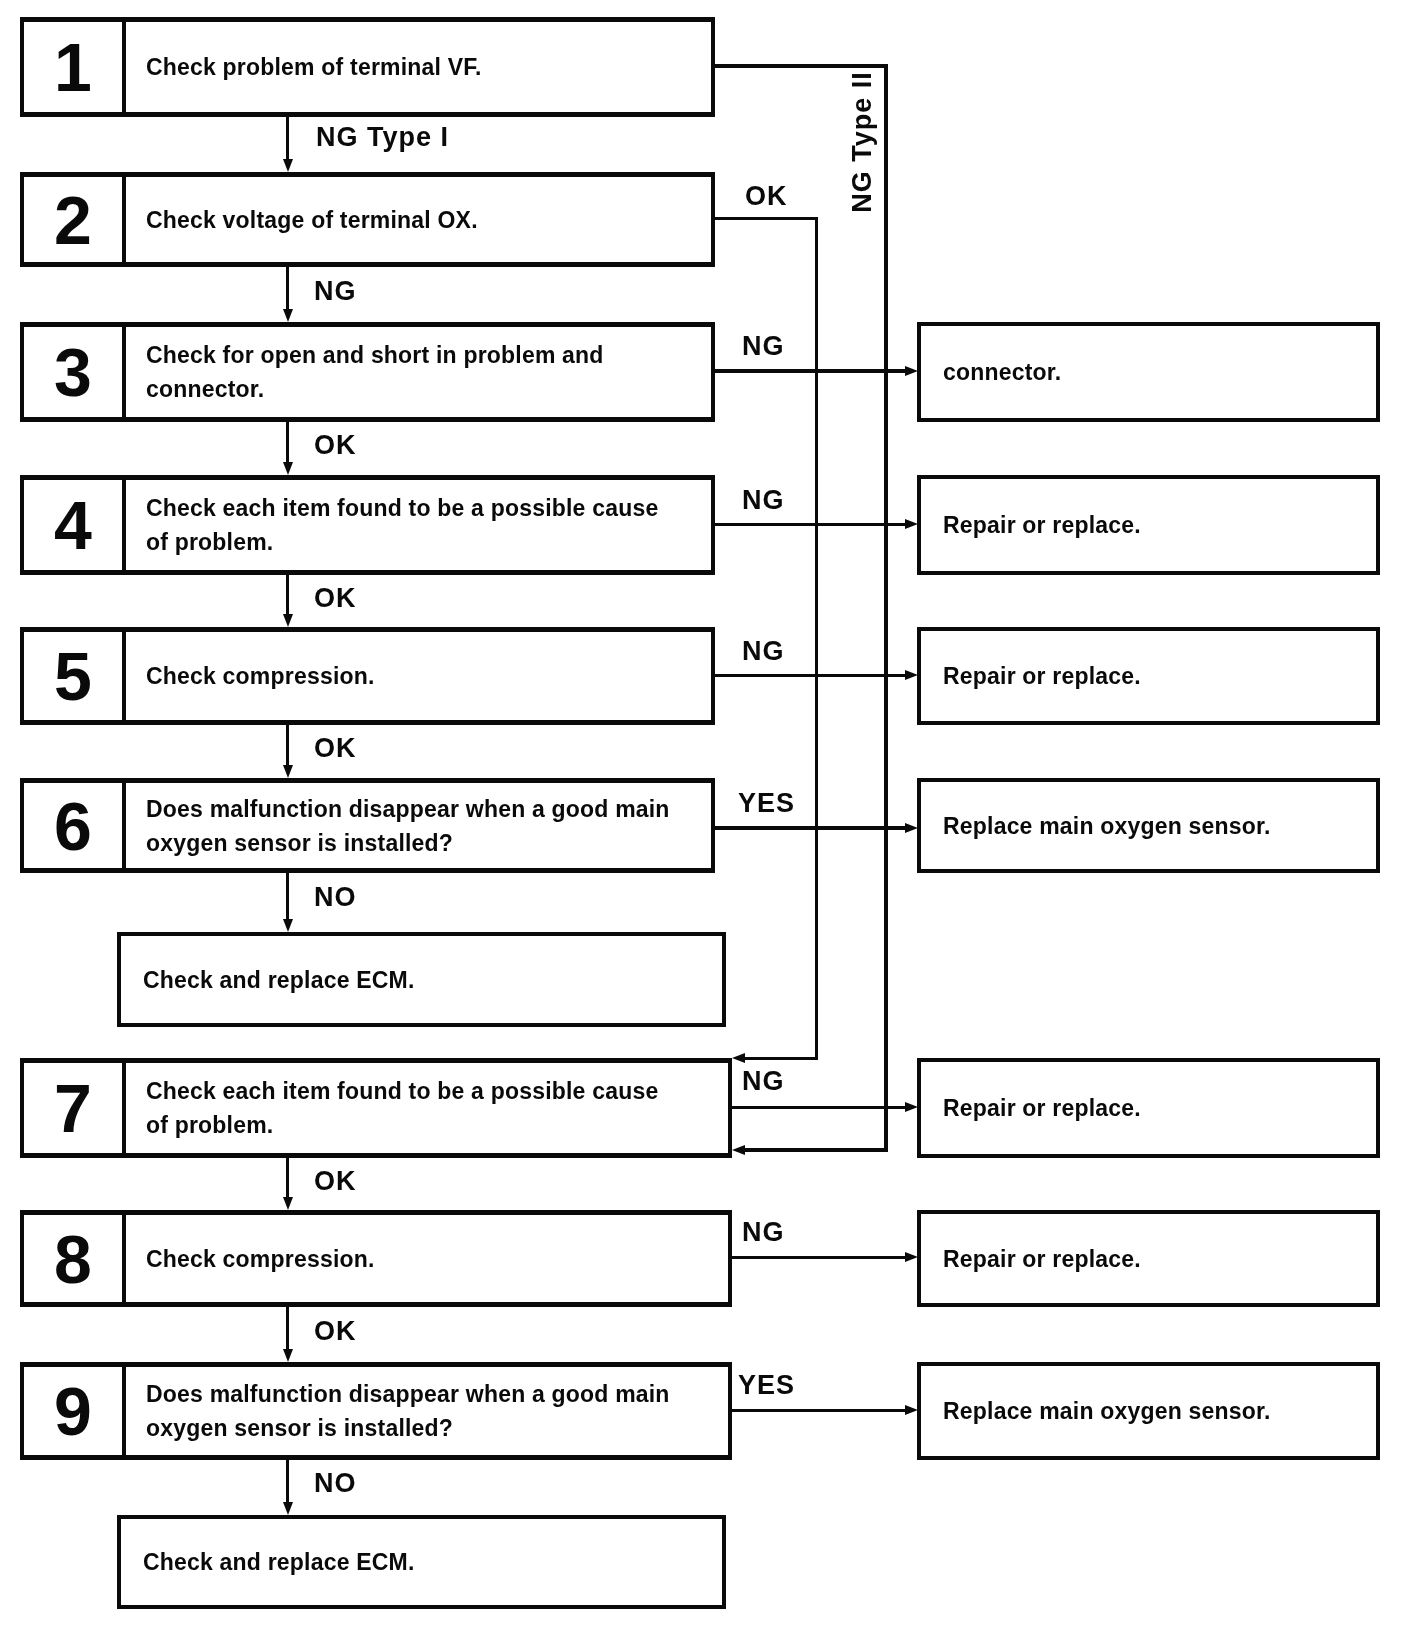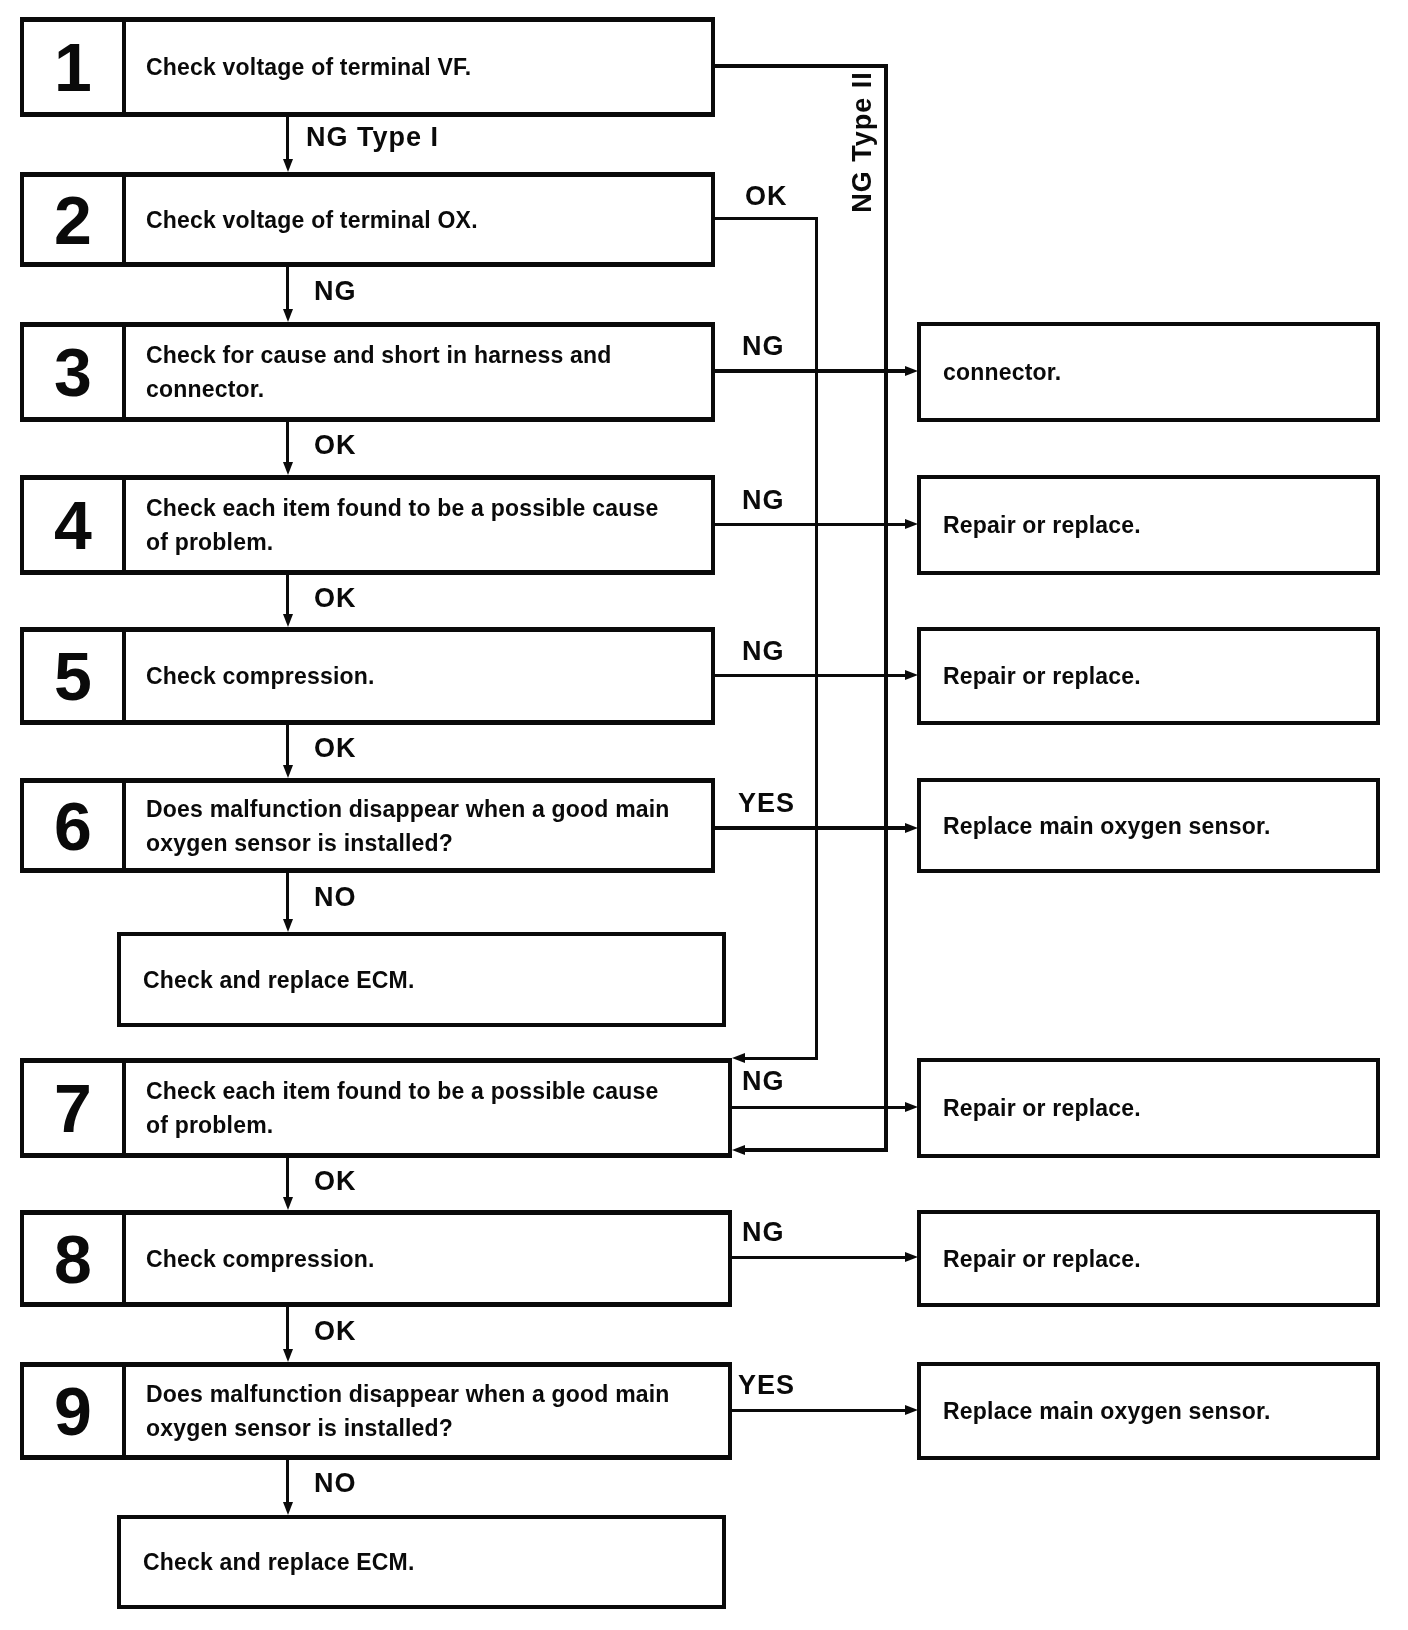--- a/index.html
+++ b/index.html
@@ -52,35 +52,35 @@
   .arr-left{border-top:5px solid transparent;border-bottom:5px solid transparent;border-right:13px solid #0a0a0a;}
 </style>
 </head>
 <body>
 
 <div id="canvas">
 
   <div class="box step-box" style="left:20px;top:17px;width:695px;height:100px">
     <div class="num-cell">1</div>
     <div class="txt-cell">
-        <div>Check voltage of terminal VF.</div>
+        <div>Check problem of terminal VF.</div>
       </div>
   </div>
 
   <div class="box step-box" style="left:20px;top:172px;width:695px;height:95px">
     <div class="num-cell">2</div>
     <div class="txt-cell">
         <div>Check voltage of terminal OX.</div>
       </div>
   </div>
 
   <div class="box step-box" style="left:20px;top:322px;width:695px;height:100px">
     <div class="num-cell">3</div>
     <div class="txt-cell">
-      <div>Check for cause and short in harness and</div>
+      <div>Check for open and short in problem and</div>
       <div>connector.</div>
     </div>
   </div>
 
   <div class="box step-box" style="left:20px;top:475px;width:695px;height:100px">
     <div class="num-cell">4</div>
     <div class="txt-cell">
       <div>Check each item found to be a possible cause</div>
       <div>of problem.</div>
     </div>
@@ -192,21 +192,21 @@
 
   <div class="vline" style="left:286px;top:1158px;width:3px;height:40px"></div>
   <div class="arr arr-down" style="left:283px;top:1197px"></div>
 
   <div class="vline" style="left:286px;top:1307px;width:3px;height:43px"></div>
   <div class="arr arr-down" style="left:283px;top:1349px"></div>
 
   <div class="vline" style="left:286px;top:1460px;width:3px;height:43px"></div>
   <div class="arr arr-down" style="left:283px;top:1502px"></div>
 
-  <div class="lbl" style="left:306px;top:124px">NG Type I</div>
+  <div class="lbl" style="left:316px;top:124px">NG Type I</div>
   <div class="lbl" style="left:314px;top:278px">NG</div>
   <div class="lbl" style="left:314px;top:432px">OK</div>
   <div class="lbl" style="left:314px;top:585px">OK</div>
   <div class="lbl" style="left:314px;top:735px">OK</div>
   <div class="lbl" style="left:314px;top:884px">NO</div>
   <div class="lbl" style="left:314px;top:1168px">OK</div>
   <div class="lbl" style="left:314px;top:1318px">OK</div>
   <div class="lbl" style="left:314px;top:1470px">NO</div>
 
   <div class="hline" style="left:715px;top:369px;width:190px;height:4px"></div>

